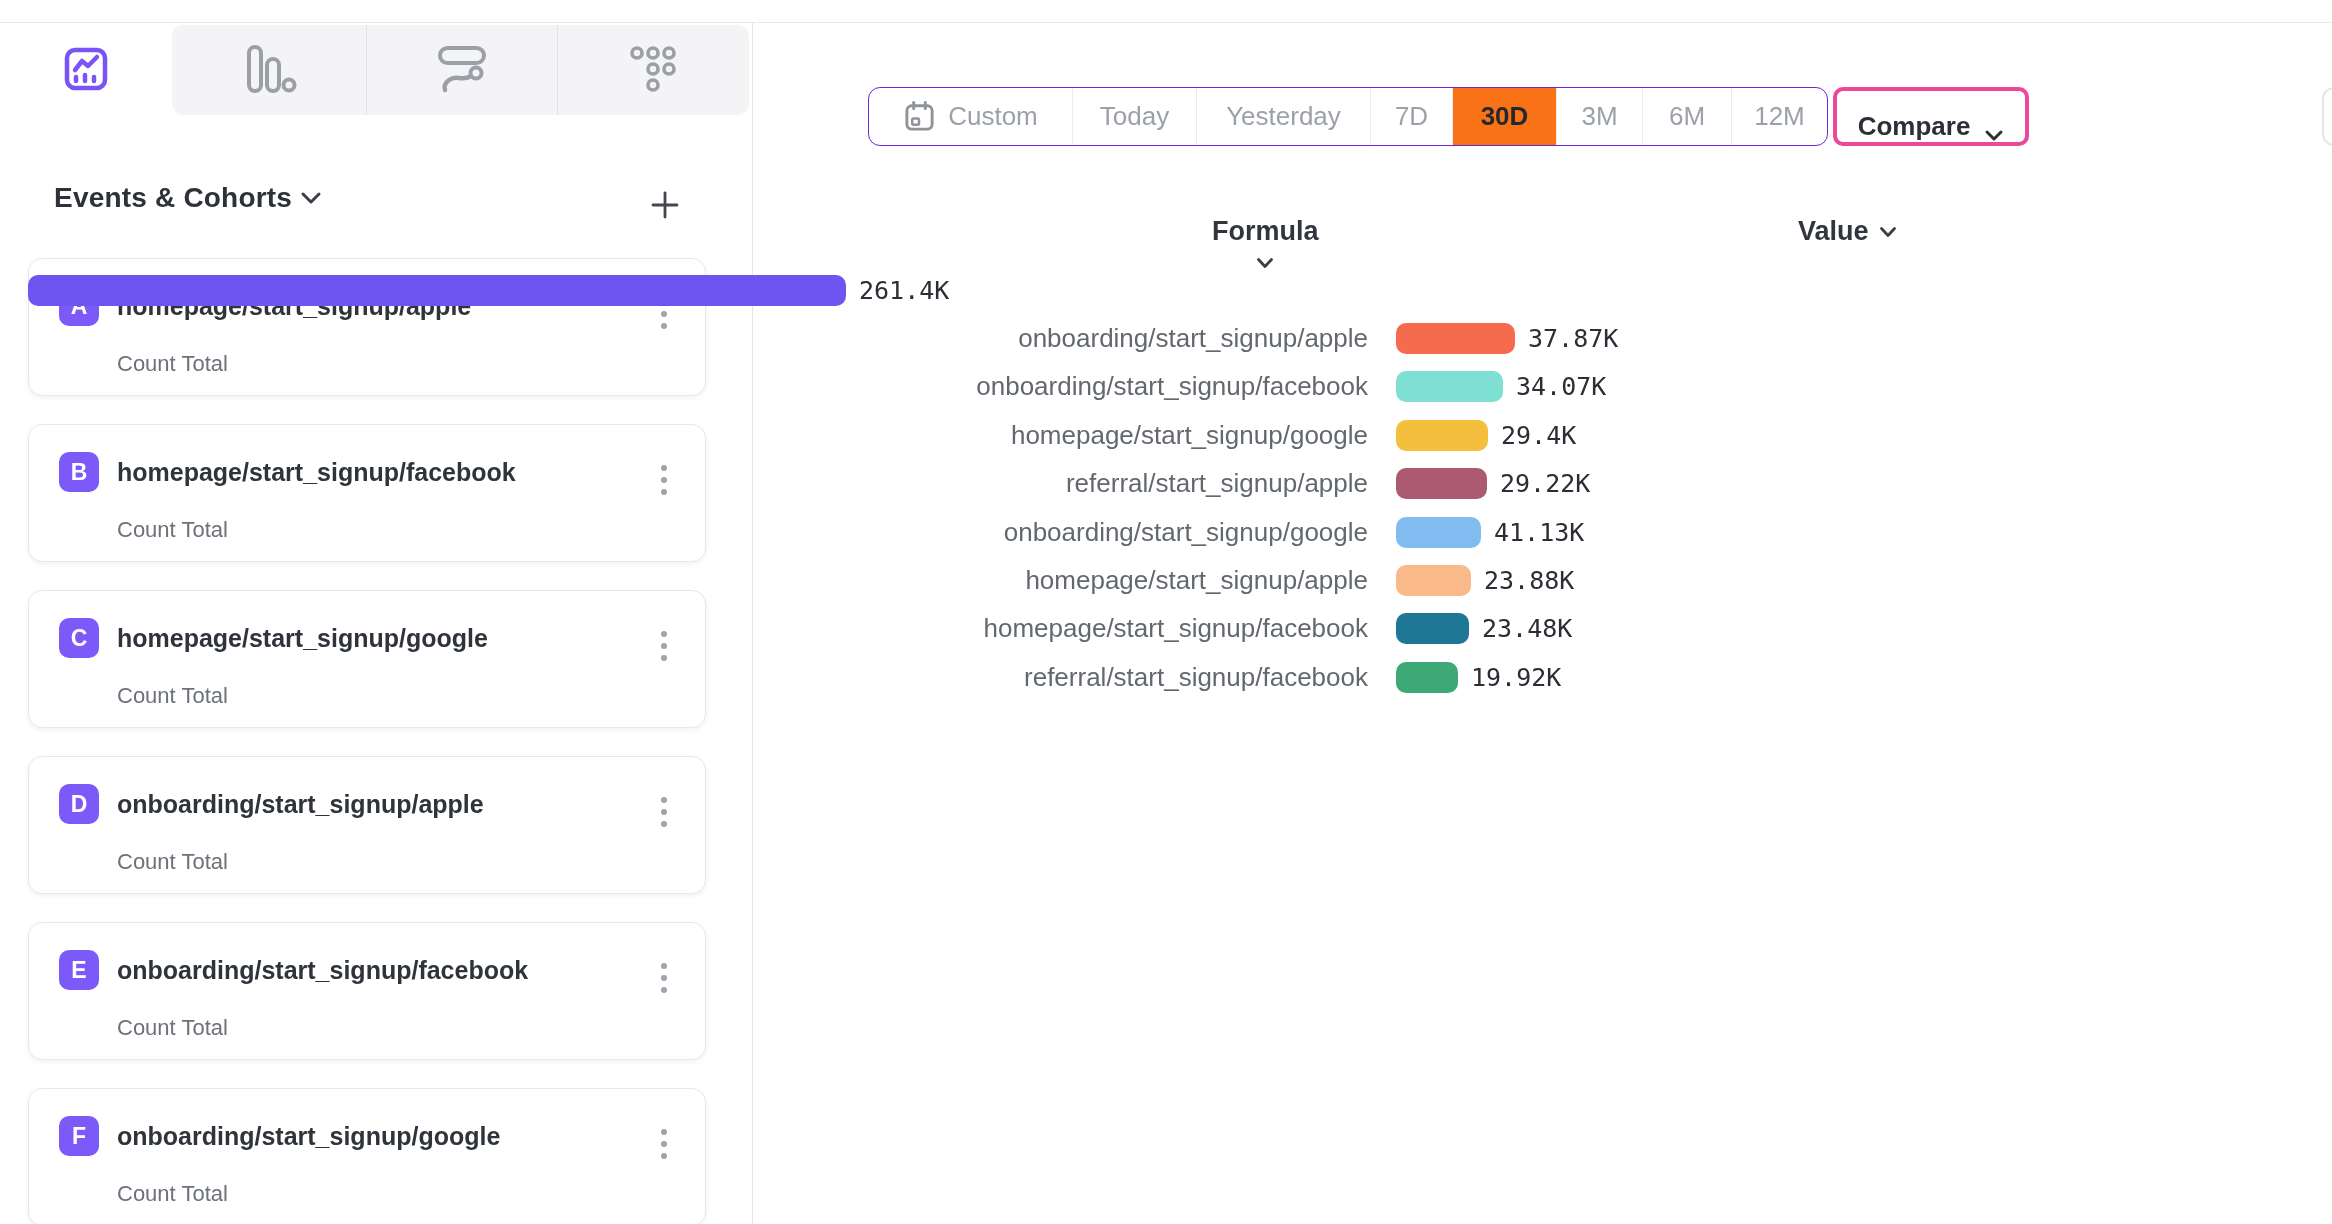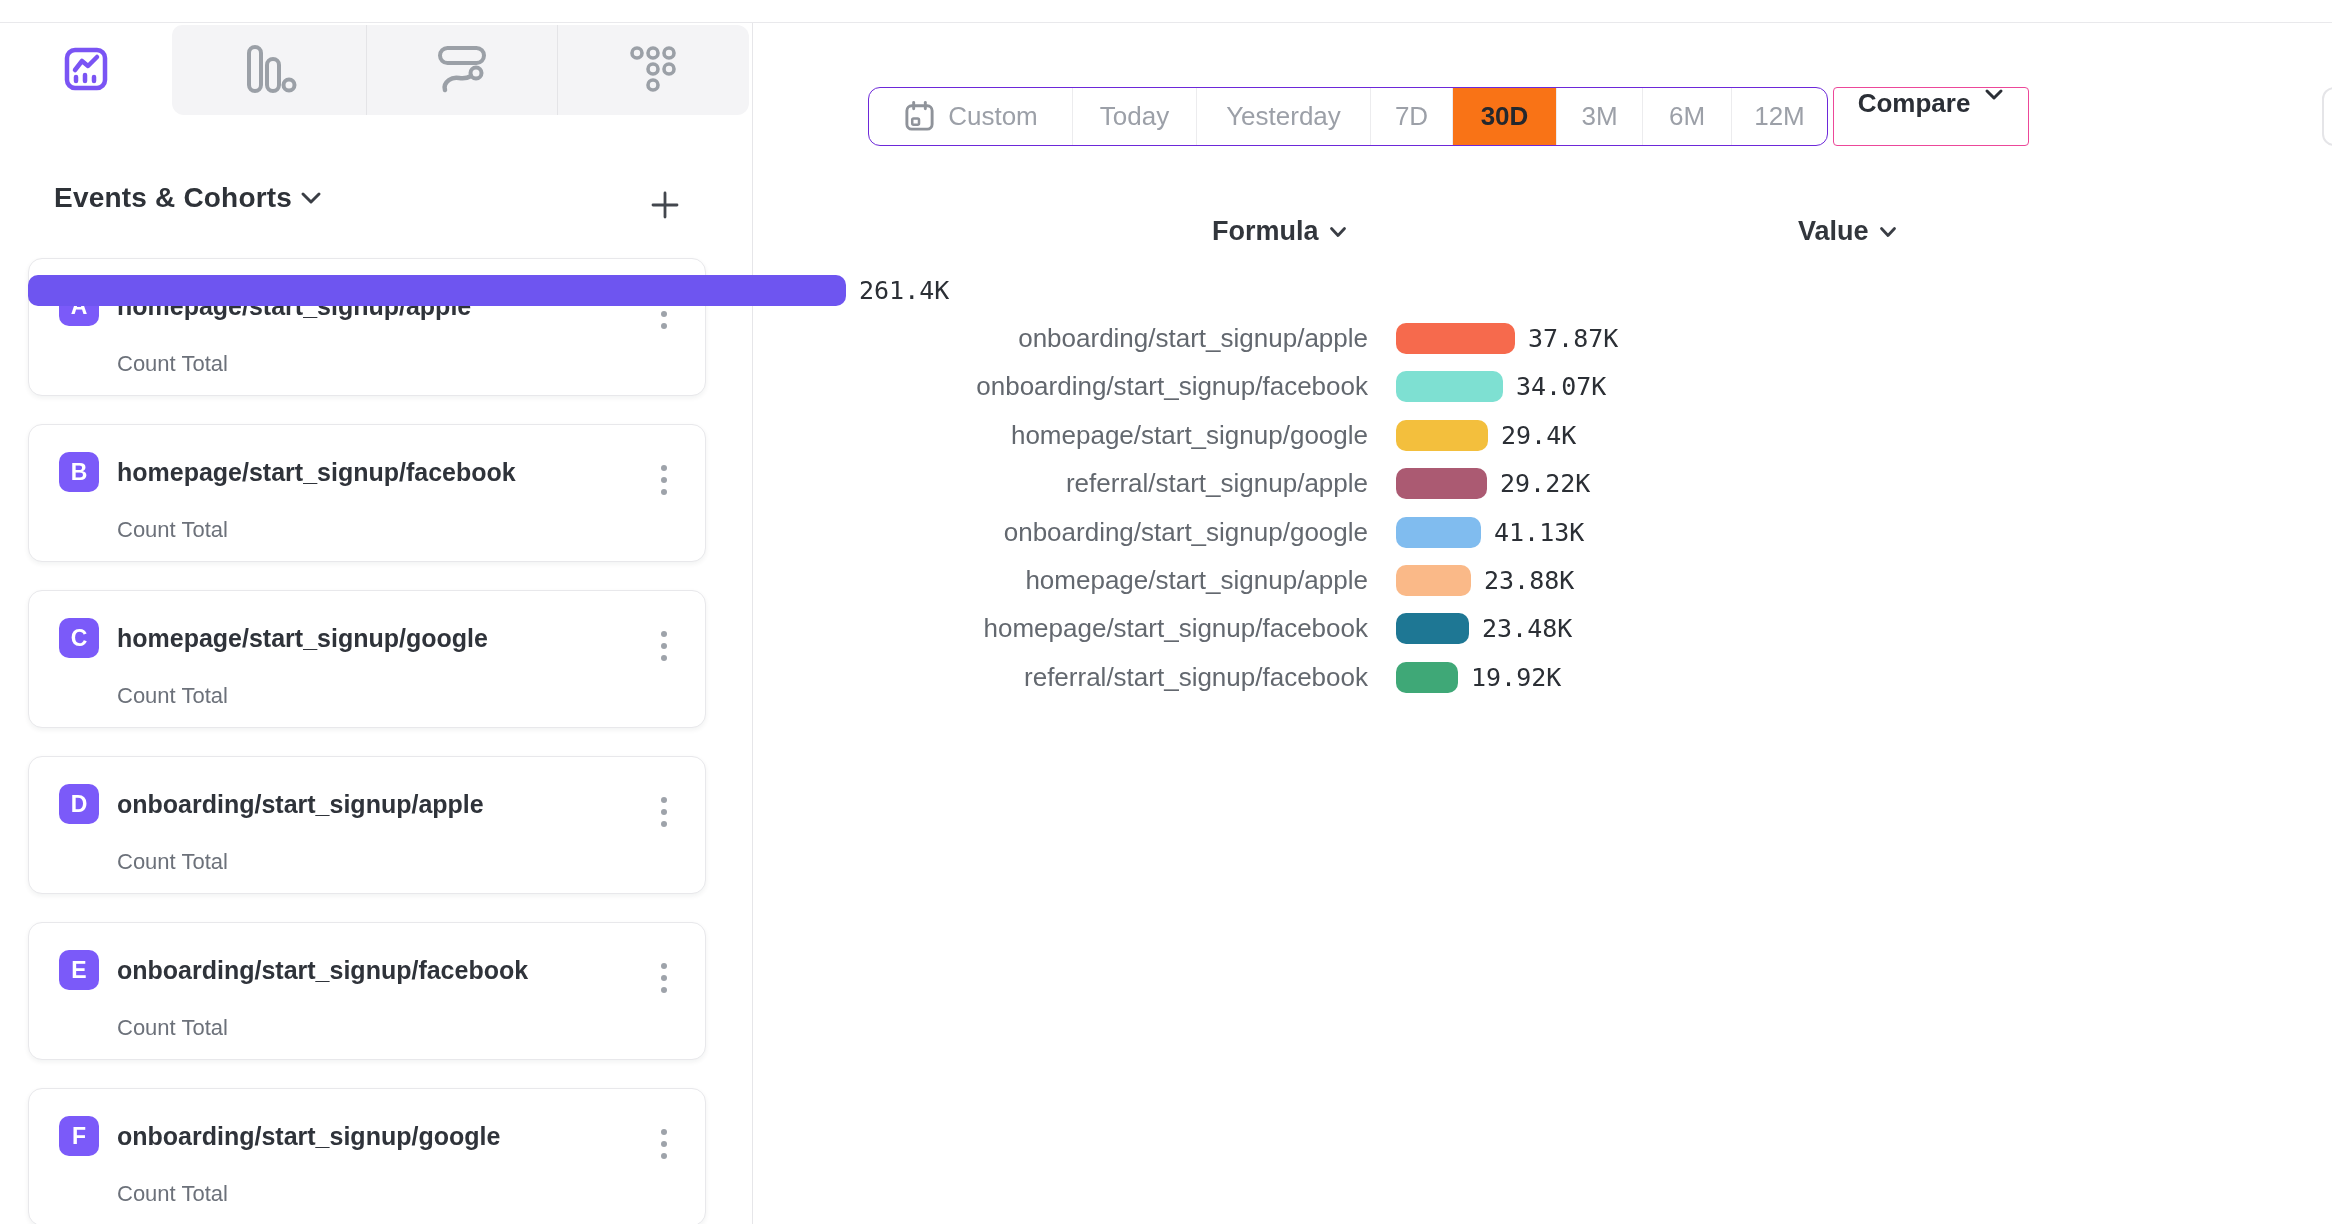--- a/index.html
+++ b/index.html
@@ -49,33 +49,33 @@
     border-right:1px solid #ececee;box-sizing:border-box;cursor:pointer;
     font-size:26px;color:#9ca0a8;
   }
   .seg:last-child{border-right:none;}
   .seg.active{background:#f97316;color:#24282e;font-weight:700;}
   .seg .cal{display:none;}
   .seg.has-icon .cal{display:block;}
 
   .compare-btn{
     position:absolute;left:1833px;top:87px;width:196px;height:59px;box-sizing:border-box;
-    border:1px solid #ec4899;border-radius:4px;background:#fff;cursor:pointer;
-    display:flex;align-items:flex-start;justify-content:center;gap:14px;
+    border:4px solid #ec4899;border-radius:10px;background:#fff;cursor:pointer;
+    display:flex;align-items:flex-end;justify-content:center;gap:14px;
     font-size:26px;font-weight:700;color:#2b2f36;
   }
   .partial-btn{
     position:absolute;left:2322px;top:87px;width:80px;height:59px;box-sizing:border-box;
     border:2px solid #e5e5e8;border-radius:12px;background:#fff;cursor:pointer;
   }
 
   
   .hdr{position:absolute;top:216px;display:flex;align-items:center;gap:10px;cursor:pointer;
        font-size:27px;font-weight:700;color:#32363c;}
-  .hdr-formula{left:1212px;}
+  .hdr-formula{left:1212px;flex-direction:column;}
   .hdr-value{left:1798px;}
 
   
   .chart{position:absolute;left:0;top:266px;width:2332px;}
   .crow{display:flex;align-items:center;height:48.4px;}
   .crow-label{width:1368px;text-align:right;font-size:26px;color:#63686f;white-space:nowrap;}
   .crow-bar{margin-left:28px;height:31px;border-radius:10px;flex:none;}
   .crow-value{margin-left:13px;font-family:"DejaVu Sans Mono",monospace;font-size:25px;color:#2b2f35;white-space:nowrap;}
 </style>
 </head>

